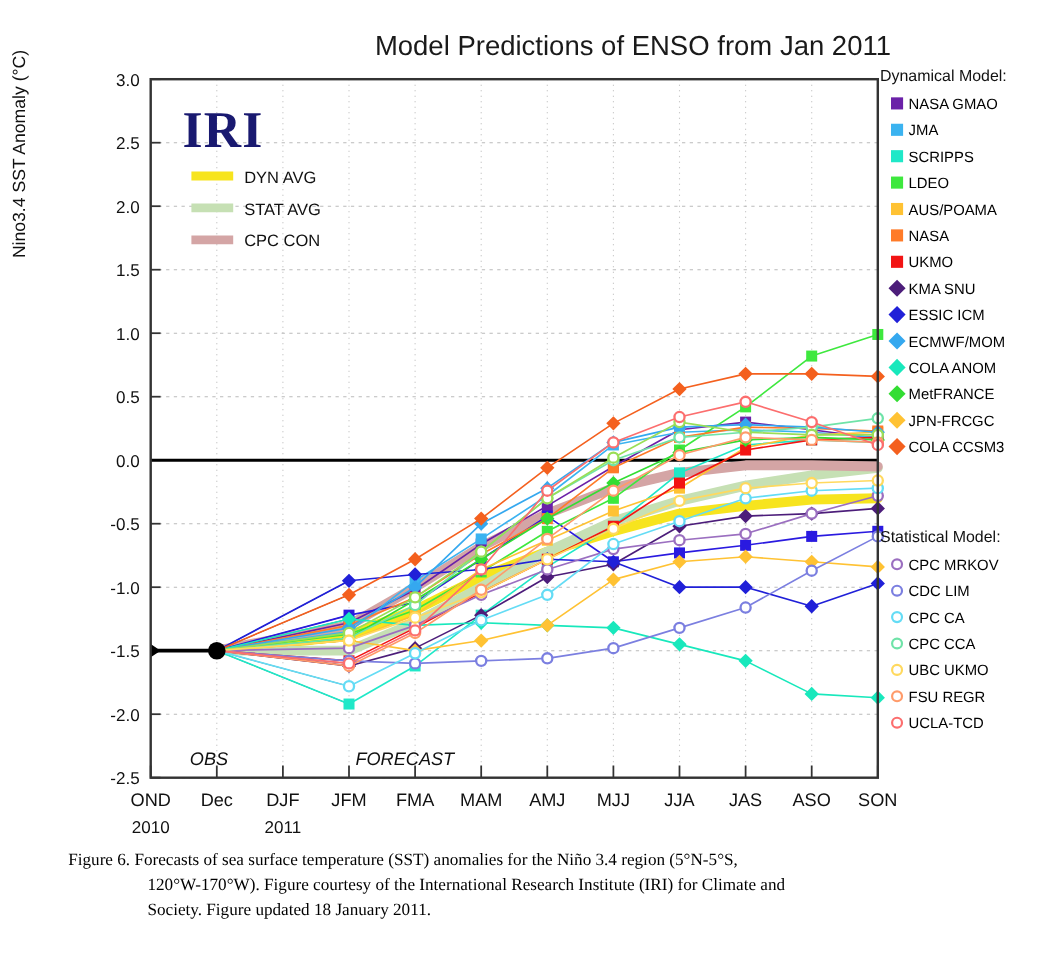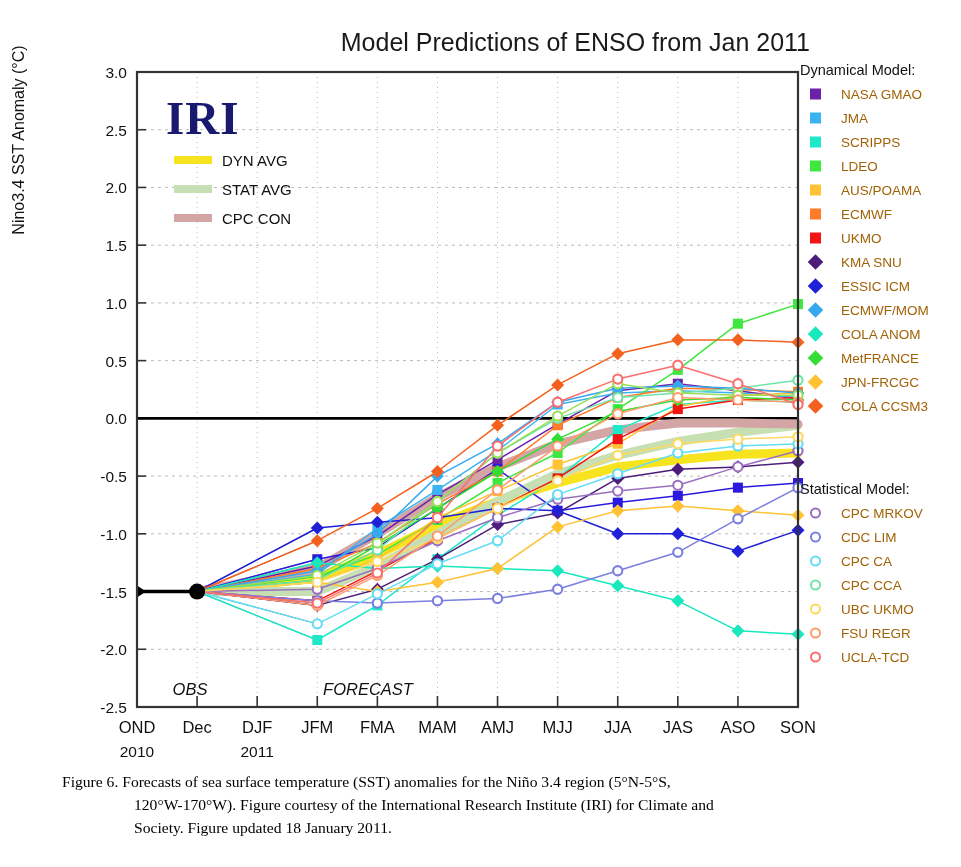--- a/index.html
+++ b/index.html
@@ -7,21 +7,21 @@
   #root{position:relative;width:961px;height:867px;overflow:hidden;}
   #chart-title{position:absolute;left:0;top:28px;width:810px;text-align:right;
     font-size:25px;font-family:"Liberation Sans",sans-serif;color:#1a1a1a;letter-spacing:0px;}
   #plot-svg{position:absolute;left:0;top:0;}
   #ylabel{position:absolute;left:10px;top:250px;width:220px;
     transform:rotate(-90deg);transform-origin:left top;
     font-size:16px;text-align:center;white-space:nowrap;color:#111;}
   .legend-head{position:absolute;font-size:14.5px;color:#111;}
   .legend-col{position:absolute;}
   .legend-row{position:relative;height:24px;display:flex;align-items:center;}
-  .legend-label{font-size:13.5px;color:#a16207;margin-left:31px;white-space:nowrap;}
+  .legend-label{font-size:13.5px;color:#000000;margin-left:16px;white-space:nowrap;}
   .sw{position:absolute;left:0;top:50%;transform:translateY(-50%);}
   .sw-square{width:11px;height:11px;}
   .sw-diamond{width:11px;height:11px;transform:translateY(-50%) rotate(45deg);}
   .sw-circle{width:11px;height:11px;border-radius:50%;border:2.4px solid #000;box-sizing:border-box;background:#fff;}
   #caption{position:absolute;left:62px;top:770px;width:855px;
     font-family:"Liberation Serif",serif;font-size:15.6px;line-height:23px;color:#000;}
   #caption .l1{display:block;}
   #caption .l2{display:block;padding-left:72px;}
   #caption .l3{display:block;padding-left:72px;}
   .inline-legend-text{font-size:15px;fill:#111;font-family:"Liberation Sans",sans-serif;}
@@ -450,21 +450,21 @@
       <div class="legend-row">
         <span class="sw sw-square" style="background: rgb(62, 232, 62);"></span>
         <span class="legend-label">LDEO</span>
       </div>
       <div class="legend-row">
         <span class="sw sw-square" style="background: rgb(255, 194, 51);"></span>
         <span class="legend-label">AUS/POAMA</span>
       </div>
       <div class="legend-row">
         <span class="sw sw-square" style="background: rgb(255, 123, 40);"></span>
-        <span class="legend-label">ECMWF</span>
+        <span class="legend-label">NASA</span>
       </div>
       <div class="legend-row">
         <span class="sw sw-square" style="background: rgb(242, 20, 20);"></span>
         <span class="legend-label">UKMO</span>
       </div>
       <div class="legend-row">
         <span class="sw sw-diamond" style="background: rgb(76, 29, 122);"></span>
         <span class="legend-label">KMA SNU</span>
       </div>
       <div class="legend-row">

